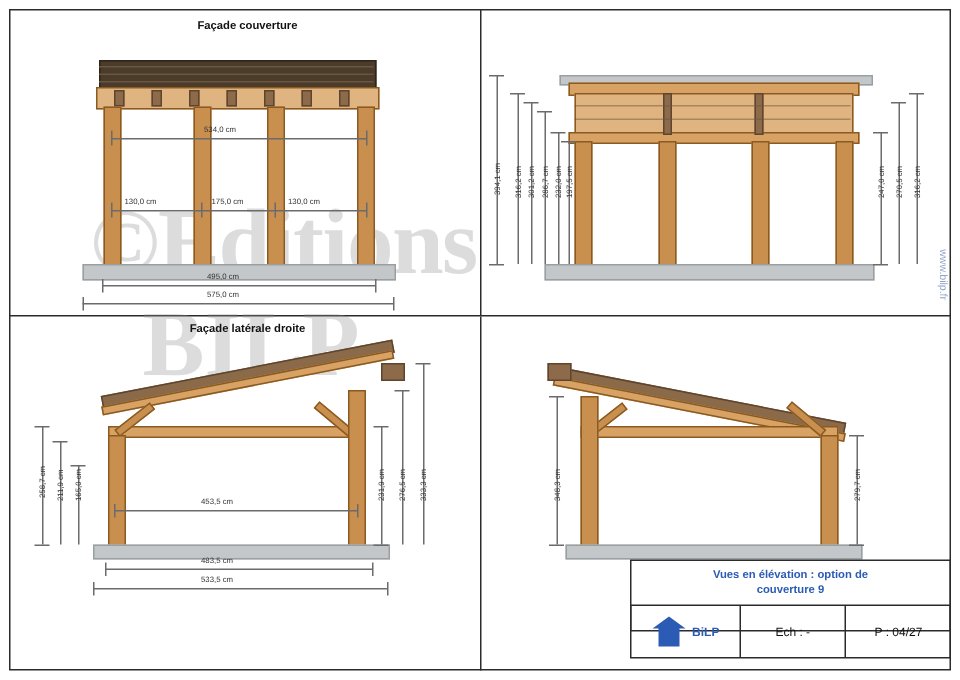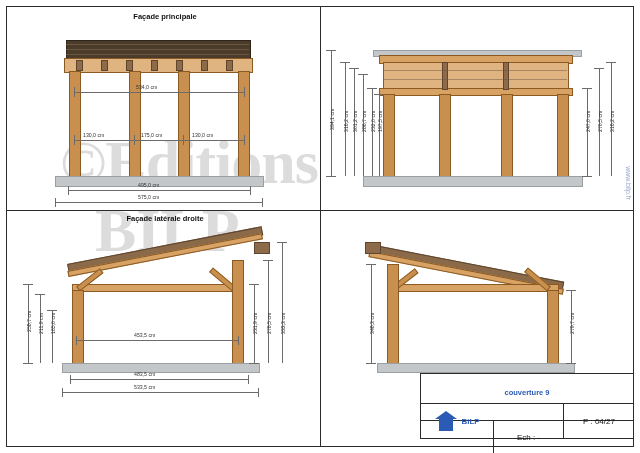--- a/index.html
+++ b/index.html
@@ -44,21 +44,21 @@
   <div class="frame"></div>
 
   <div class="sep-h" style="left:6px;top:210px;width:628px;height:1px;"></div>
   <div class="sep-h" style="left:320px;top:6px;width:1px;height:204px;"></div>
   <div class="sep-h" style="left:320px;top:211px;width:1px;height:236px;"></div>
 
   <div class="wm">©Editions</div>
   <div class="wm2">BILP</div>
   <div class="wmside">www.bilp.fr</div>
 
-  <div class="panel-title" style="left:80px;top:12px;width:170px;">Façade principale</div>
+  <div class="panel-title" style="left:80px;top:12px;width:170px;">Façade couverture</div>
   <div class="quad" style="left:6px;top:20px;width:314px;height:190px;">
 
     <div class="roofdark" style="left:60px;top:20px;width:183px;height:18px;"></div>
     <div class="roofstrip" style="left:60px;top:24px;width:183px;height:1px;"></div>
     <div class="roofstrip" style="left:60px;top:29px;width:183px;height:1px;"></div>
     <div class="roofstrip" style="left:60px;top:34px;width:183px;height:1px;"></div>
 
     <div class="beam-lt" style="left:58px;top:38px;width:187px;height:13px;"></div>
 
     <div class="tile" style="left:70px;top:40px;width:5px;height:9px;"></div>
@@ -242,27 +242,28 @@
     <div class="tickh" style="left:45px;top:141px;width:10px;"></div>
     <div class="dimtext v" style="left:48px;top:112px;">348,3 cm</div>
 
     <div class="dimline" style="left:250px;top:68px;width:1px;height:73px;"></div>
     <div class="tickh" style="left:245px;top:68px;width:10px;"></div>
     <div class="tickh" style="left:245px;top:141px;width:10px;"></div>
     <div class="dimtext v" style="left:248px;top:112px;">279,7 cm</div>
   </div>
 
   <div class="legend" style="left:420px;top:373px;width:214px;height:48px;">
+    <div class="legend-title" style="left:0;top:4px;">Vues en élévation : option de</div>
     <div class="legend-title" style="left:0;top:14px;">couverture 9</div>
   </div>
 
   <div class="legend" style="left:420px;top:403px;width:214px;height:36px;">
     <div class="logo-box" style="left:0;top:0;width:72px;height:34px;border:none;">
       <svg width="24" height="22" viewBox="0 0 24 22">
         <polygon points="12,1 23,9 19,9 19,21 5,21 5,9 1,9" fill="#2b5bb5"></polygon>
       </svg>
       <span class="logo-text" style="margin-left:3px;">BiLP</span>
     </div>
-    <div class="cell" style="left:72px;top:16px;width:70px;height:34px;">Ech : -</div>
+    <div class="cell" style="left:72px;top:0;width:70px;height:34px;">Ech : -</div>
     <div class="cell" style="left:142px;top:0;width:71px;height:34px;">P : 04/27</div>
   </div>
 
 </div>
 
 </body></html>

